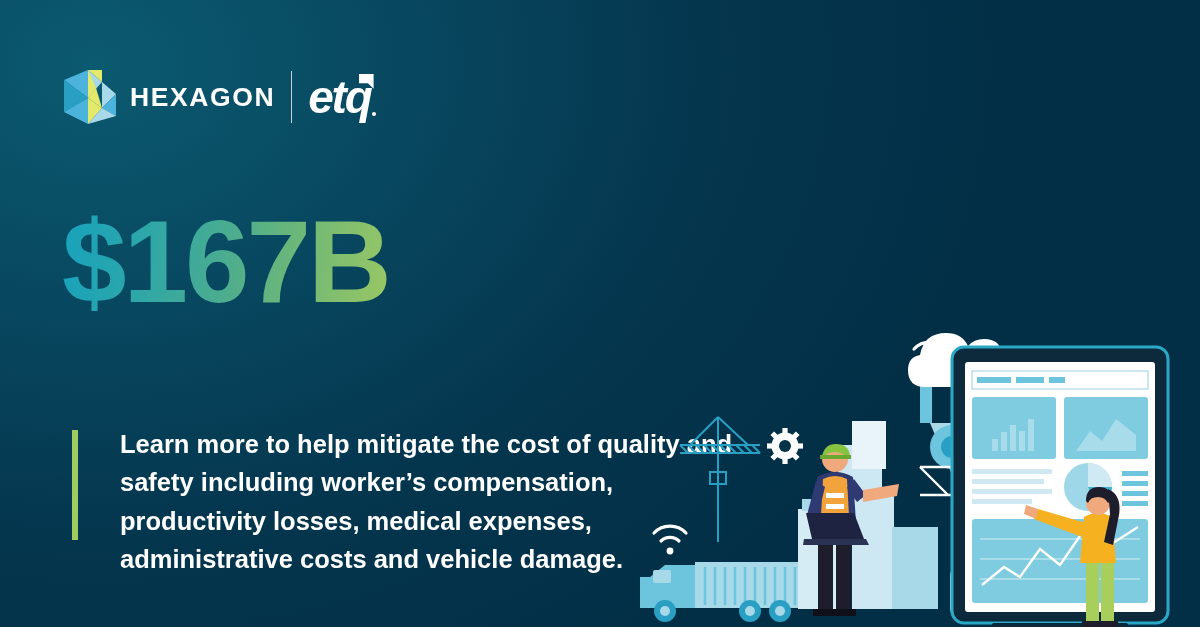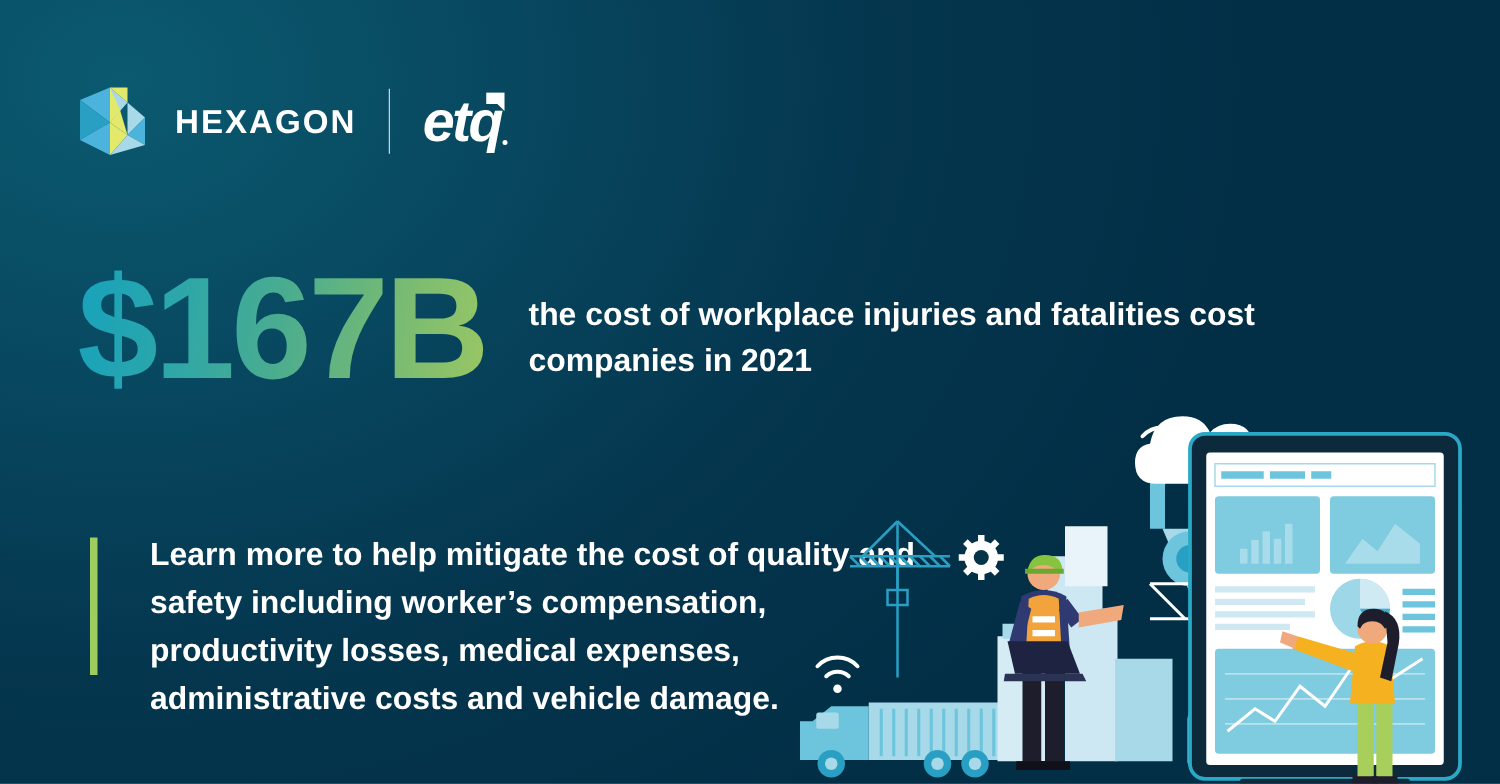--- a/index.html
+++ b/index.html
@@ -15,21 +15,21 @@
     width:1200px; height:627px;
     background:
       radial-gradient(ellipse 900px 700px at 8% 10%, #0b5a70 0%, #07465e 38%, #04364e 68%, #022f46 100%),
       #022f46;
     overflow:hidden;
   }
 
   
   #logo-bar {
     position:absolute; left:62px; top:68px;
-    display:flex; align-items:center; gap:22px;
+    display:flex; align-items:center; gap:12px;
   }
   #hexagon-mark { width:56px; height:58px; display:block; }
   #hexagon-word {
     color:#ffffff;
     font-size:26.5px;
     font-weight:bold;
     letter-spacing:1.6px;
     line-height:1;
     white-space:nowrap;
   }
@@ -144,21 +144,20 @@
 
     <div id="etq-logo">
       <span id="etq-word">etq</span>
       <span id="etq-flag"></span>
       <span id="etq-dot"></span>
     </div>
   </div>
 
   <div id="headline-row">
     <div id="stat-number">$167B</div>
-    <div id="stat-caption">the cost of workplace injuries and fatalities cost companies in 2021</div>
   </div>
 
   <div id="body-block">
     <div id="accent-bar"></div>
     <div id="body-text">Learn more to help mitigate the cost of quality and safety  including worker’s compensation, productivity losses, medical expenses, administrative costs and vehicle damage.</div>
   </div>
 
   <svg id="illustration" viewBox="0 0 580 300">
     <defs>
       <clipPath id="tabletScreenClip">

